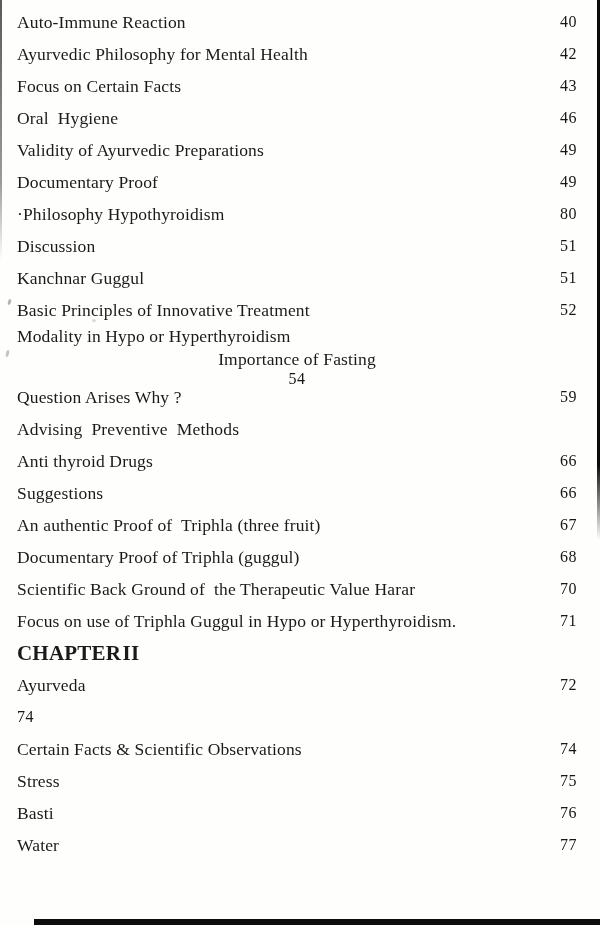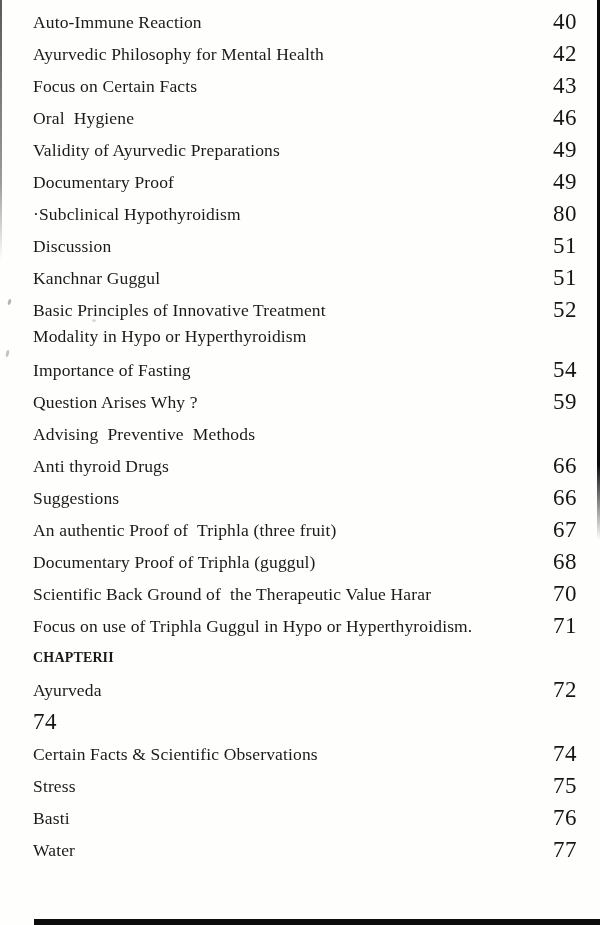--- a/index.html
+++ b/index.html
@@ -19,44 +19,44 @@
     position: absolute;
     top: 6px;
     left: 0;
     right: 0;
   }
   .row {
     display: flex;
     justify-content: space-between;
     align-items: center;
     height: 32px;
-    padding-left: 33px;
+    padding-left: 17px;
     padding-right: 23px;
     font-size: 17.5px;
     color: #1a1a1a;
   }
   .row .title {
     white-space: pre;
     letter-spacing: 0.15px;
   }
   .row .pagenum {
-    font-size: 23px;
+    font-size: 16px;
     color: #161616;
     letter-spacing: 0.5px;
   }
   .row.sub {
     height: 26px;
     margin-top: -3px;
   }
   .row.gap {
-    margin-top: 5px;
+    flex-direction: column;
   }
   .row.heading .title {
     font-weight: 700;
-    font-size: 14px;
+    font-size: 21px;
     word-spacing: -4px;
     letter-spacing: 0.2px;
   }
   
   .edge-right {
     position: absolute;
     top: 0;
     right: 0;
     width: 3px;
     height: 540px;
@@ -110,21 +110,21 @@
       </div>
       <div class="row">
         <span class="title">Validity of Ayurvedic Preparations</span>
         <span class="pagenum">49</span>
       </div>
       <div class="row">
         <span class="title">Documentary Proof</span>
         <span class="pagenum">49</span>
       </div>
       <div class="row">
-        <span class="title">·Subclinical Hypothyroidism</span>
+        <span class="title">·Philosophy Hypothyroidism</span>
         <span class="pagenum">80</span>
       </div>
       <div class="row">
         <span class="title">Discussion</span>
         <span class="pagenum">51</span>
       </div>
       <div class="row">
         <span class="title">Kanchnar Guggul</span>
         <span class="pagenum">51</span>
       </div>

